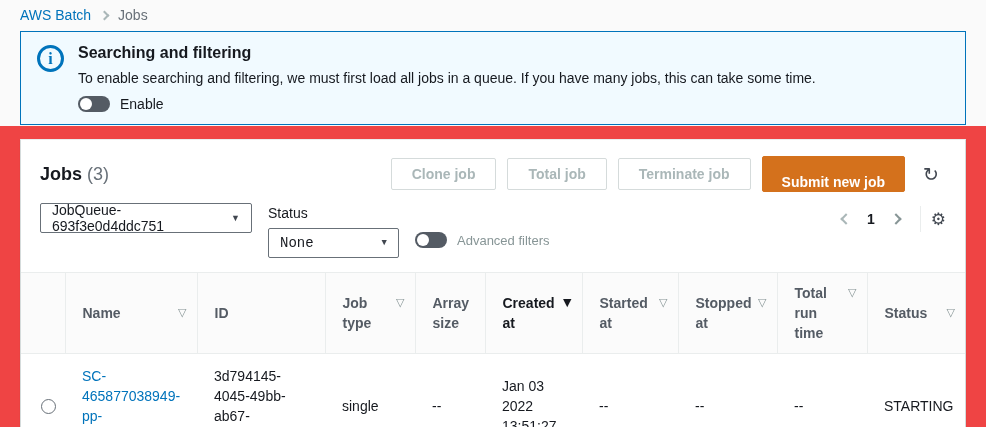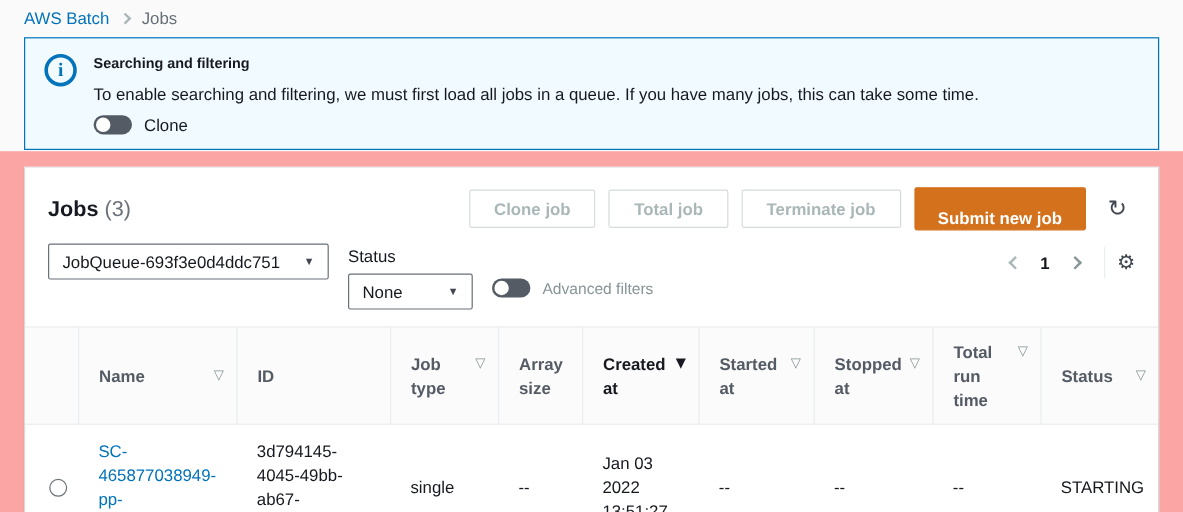--- a/index.html
+++ b/index.html
@@ -1,31 +1,31 @@
 <!DOCTYPE html>
 <html><head>
 <meta charset="utf-8">
 <style>
   * { margin:0; padding:0; box-sizing:border-box; }
   html,body { background:#f2f3f3; }
   body { font-family:"Liberation Sans","DejaVu Sans",sans-serif; color:#16191f; }
-  .screen { width:986px; height:427px; overflow:hidden; background:#fca5a5; }
+  .screen { width:986px; height:427px; overflow:hidden; background:#ef4444; }
 
   
   .top { background:#fafafa; padding-bottom:1px; }
   .breadcrumb { display:flex; align-items:center; gap:10px; padding:7px 20px 8px; font-size:14px; }
   .crumb-link { color:#0073bb; text-decoration:none; cursor:pointer; }
   .crumb-current { color:#687078; }
   .chev { display:inline-block; width:7px; height:7px; border-right:2px solid #aab7b8; border-top:2px solid #aab7b8; transform:rotate(45deg); }
 
   .banner { margin:0 20px; background:#f1faff; border:1px solid #0073bb; padding:11px 16px 12px; display:flex; gap:14px; }
   .info-icon { flex:0 0 auto; width:27px; height:27px; border:3px solid #0073bb; border-radius:50%;
                display:flex; align-items:center; justify-content:center; margin-top:2px; }
   .info-icon span { font-family:"Liberation Serif","DejaVu Serif",serif; font-weight:bold; font-size:16px; color:#0073bb; line-height:1; }
-  .banner-title { font-size:12px; font-weight:bold; line-height:20px; }
+  .banner-title { font-size:16px; font-weight:bold; line-height:20px; }
   .banner-desc { font-size:14px; line-height:20px; margin-top:5px; }
   .toggle-row { display:flex; align-items:center; gap:10px; margin-top:8px; }
   .toggle { width:32px; height:16px; border-radius:8px; background:#545b64; position:relative; cursor:pointer; }
   .toggle::after { content:""; position:absolute; left:2px; top:2px; width:12px; height:12px; border-radius:50%; background:#fff; }
   .toggle-label { font-size:14px; }
 
   
   .main { padding:13px 20px 0; }
   .panel { background:#fff; border:1px solid #d5dbdb; border-top-color:#eaeded; height:310px;
            box-shadow:0 1px 1px 0 rgba(0,28,36,.1); }
@@ -38,22 +38,22 @@
   .btn-primary { background:#d4711c; border:1px solid #d4711c; color:#fff; cursor:pointer; padding:17px 19px; }
   .refresh { width:30px; height:32px; background:none; border:none; font-size:19px; color:#414750; cursor:pointer;
              display:flex; align-items:center; justify-content:center; font-family:"DejaVu Sans",sans-serif; }
 
   .filters { display:flex; align-items:flex-start; padding:11px 19px 14px; }
   .field { margin-right:16px; }
   .field-label { font-size:14px; line-height:20px; margin-bottom:5px; }
   .select { height:30px; border:1px solid #687078; border-radius:2px; background:#fff; display:flex;
             align-items:center; padding:0 11px; font-size:14px; cursor:pointer; }
   .select .arrow { margin-left:auto; font-size:9px; color:#414750; padding-left:14px; }
-  .select.q { width:234px; }
-  .select.s { width:104px; }
+  .select.q { width:212px; }
+  .select.s { width:131px;font-family:Liberation Mono, monospace; }
   .adv { display:flex; align-items:center; gap:10px; margin-top:29px; }
   .adv .toggle-label { color:#879596; font-size:13px; }
 
   .pager { margin-left:auto; display:flex; align-items:center; margin-top:3px; }
   .pg-btn { background:none; border:none; padding:6px 8px; cursor:pointer; display:flex; align-items:center; }
   .chev-l { width:8px; height:8px; border-left:2px solid #aab7b8; border-bottom:2px solid #aab7b8; transform:rotate(45deg); }
   .chev-r { width:8px; height:8px; border-right:2px solid #879596; border-top:2px solid #879596; transform:rotate(45deg); }
   .pg-num { font-size:14px; font-weight:bold; color:#16191f; padding:0 9px; }
   .pg-div { width:1px; height:26px; background:#eaeded; margin:0 10px 0 12px; }
   .gear { background:none; border:none; font-size:17px; color:#414750; cursor:pointer; font-family:"DejaVu Sans",sans-serif; line-height:1; }
@@ -89,21 +89,21 @@
 
     <div class="banner">
       <div class="info-icon">
         <span>i</span>
       </div>
       <div>
         <div class="banner-title">Searching and filtering</div>
         <div class="banner-desc">To enable searching and filtering, we must first load all jobs in a queue. If you have many jobs, this can take some time.</div>
         <div class="toggle-row">
           <div class="toggle"></div>
-          <span class="toggle-label">Clone</span>
+          <span class="toggle-label">Enable</span>
         </div>
       </div>
     </div>
   </div>
 
   <div class="main">
     <div class="panel">
 
       <div class="panel-head">
         <span class="panel-title">Jobs</span>

